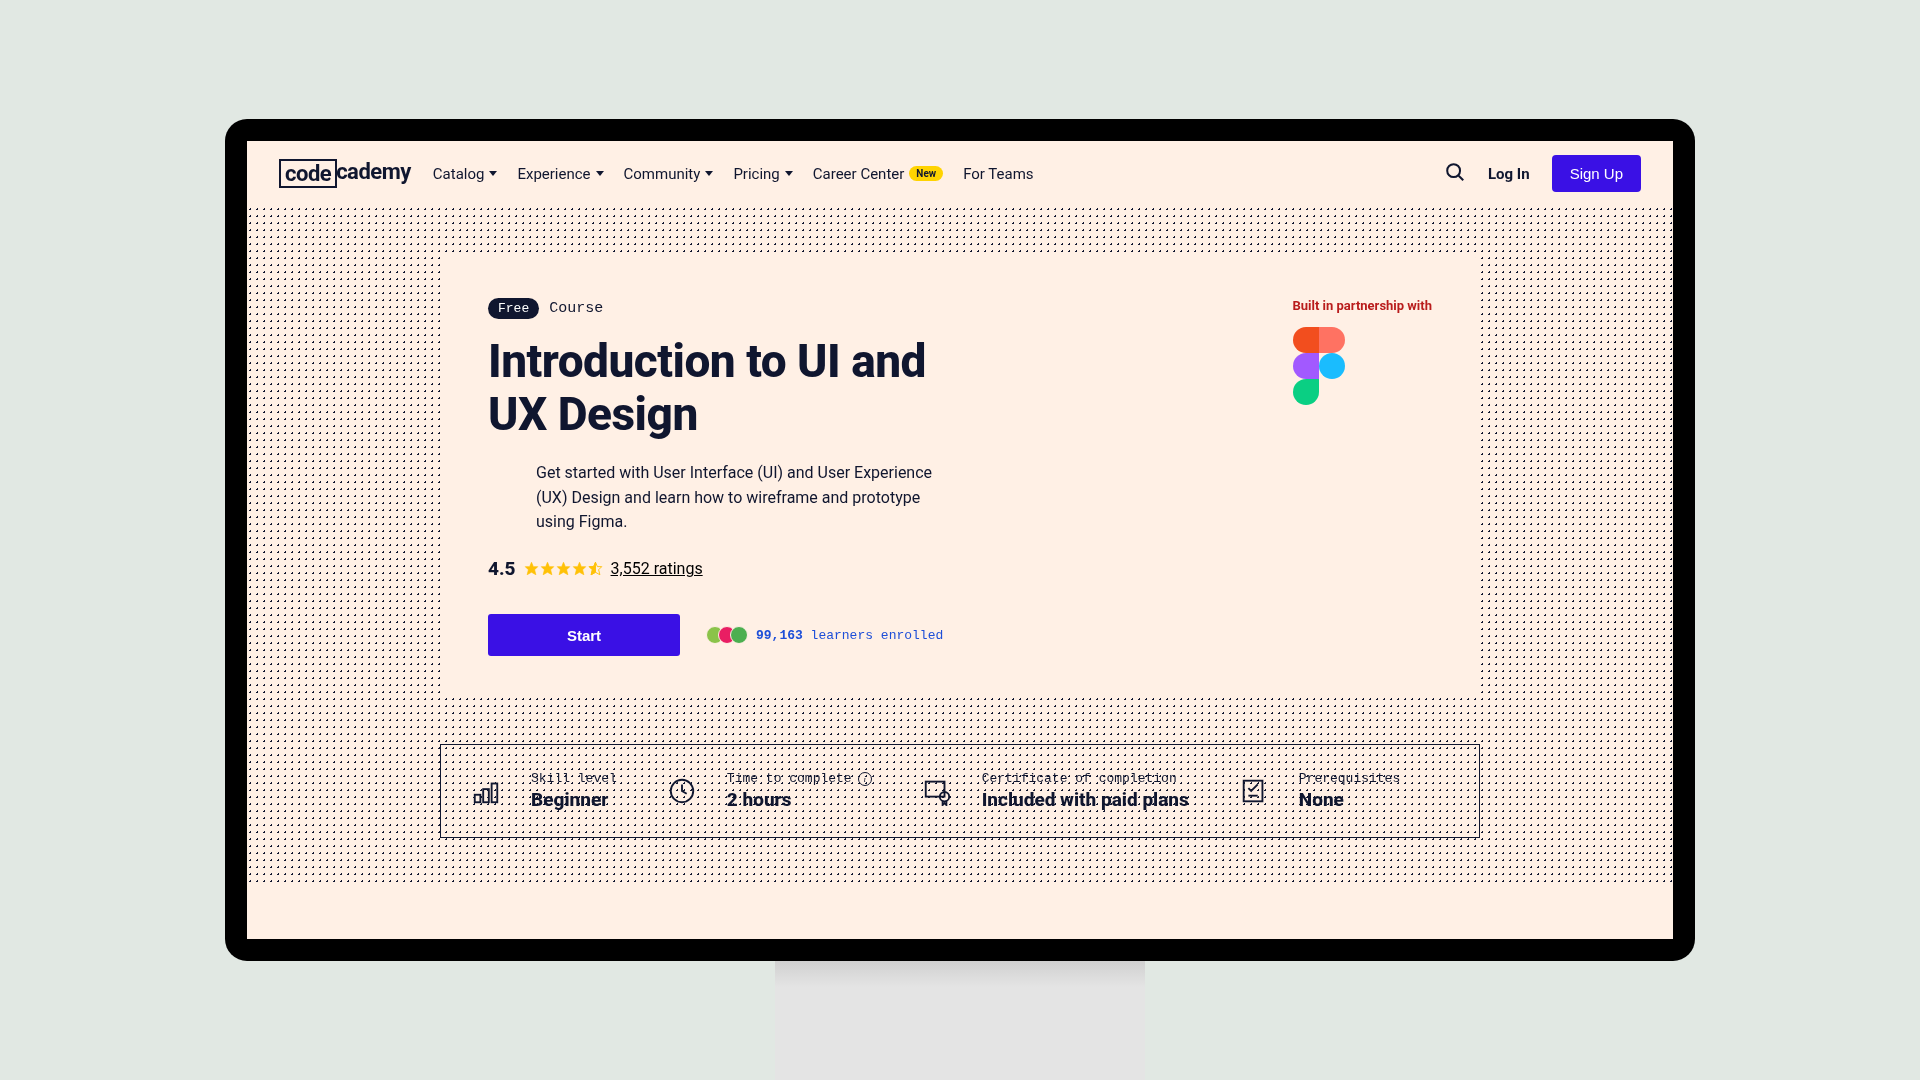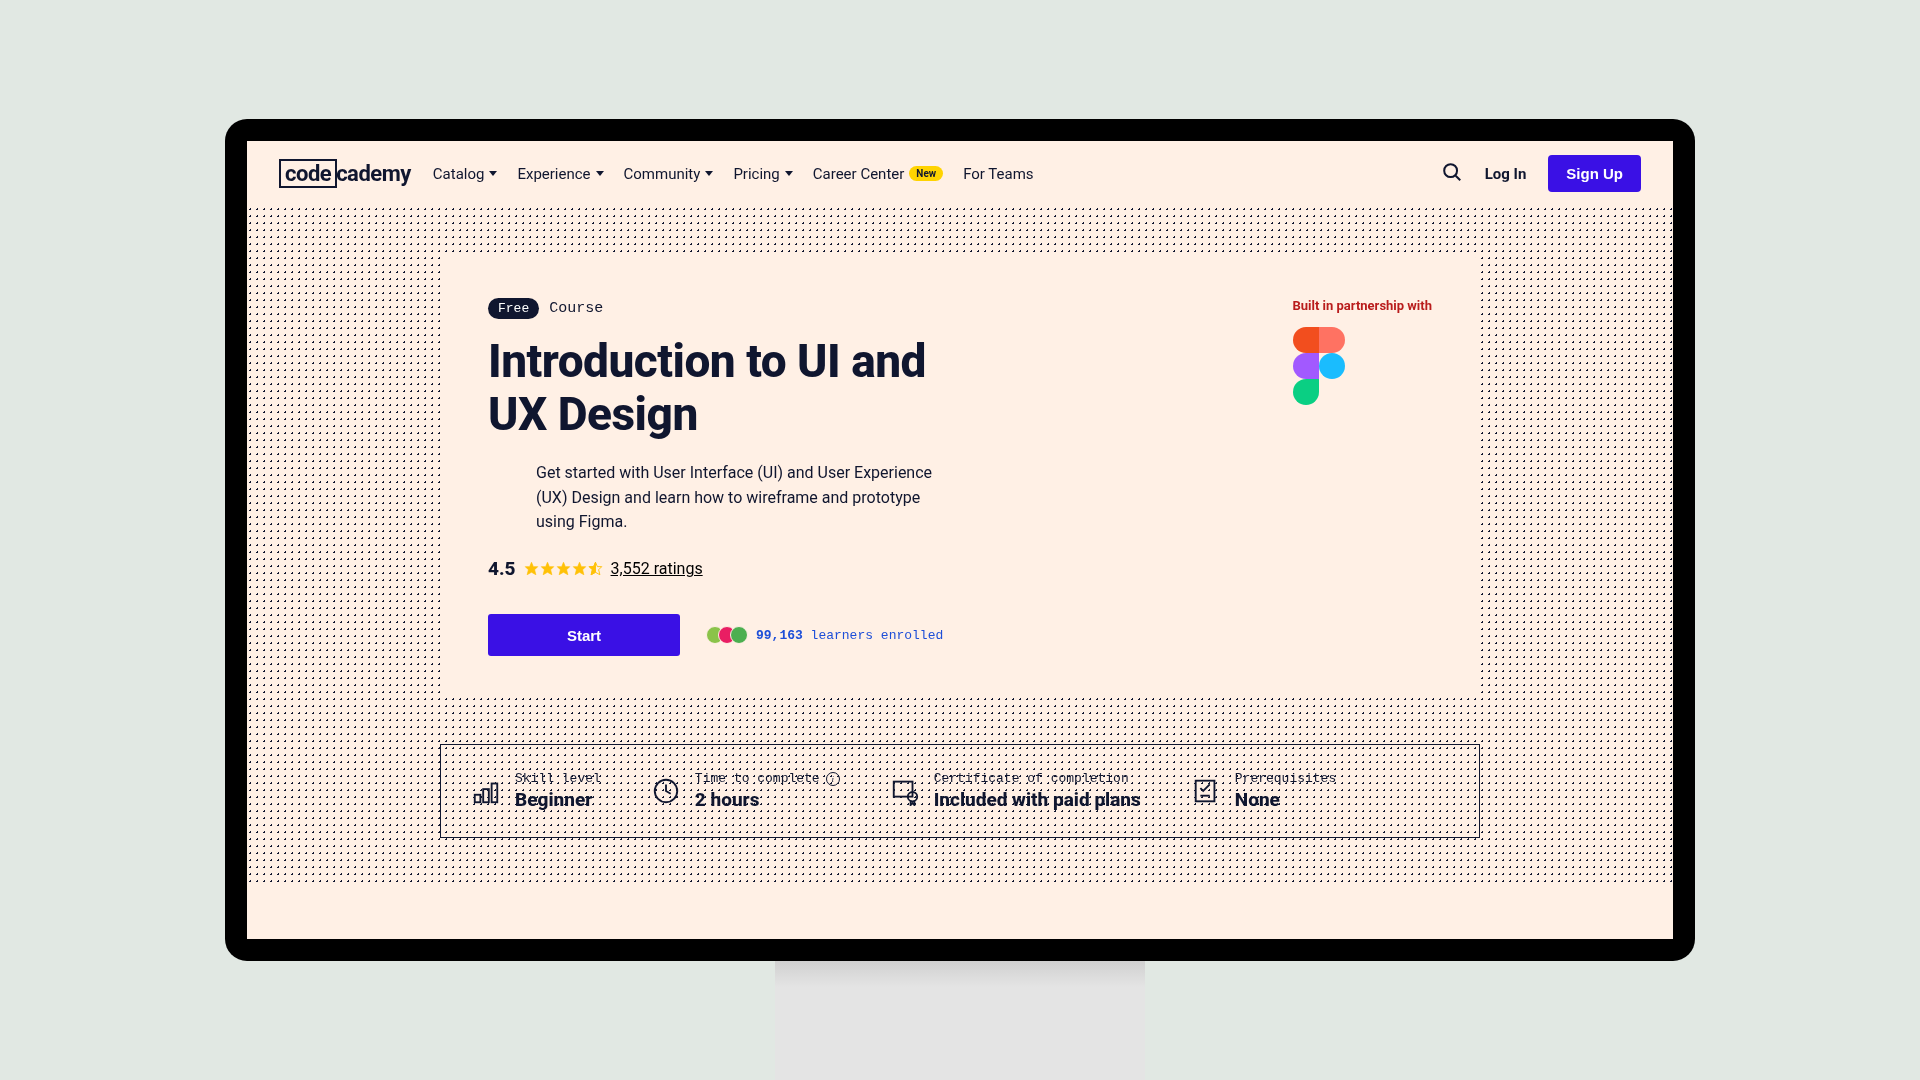--- a/index.html
+++ b/index.html
@@ -39,21 +39,21 @@
 .navbar {
   height: 65px;
   background: #fff0e5;
   display: flex;
   align-items: center;
   padding: 0 32px;
   gap: 22px;
 }
 .logo {
   display: flex;
-  align-items: center;
+  align-items: flex-start;
   font-weight: 700;
   font-size: 22px;
   color: #10162f;
   letter-spacing: -0.5px;
 }
 .logo-box {
   border: 2.5px solid #10162f;
   padding: 0 4px;
   margin-right: -1px;
 }
@@ -86,21 +86,21 @@
   display: flex;
   align-items: center;
   gap: 22px;
 }
 .search-icon svg { width: 22px; height: 22px; stroke: #10162f; }
 .login { font-size: 15px; font-weight: 700; color: #10162f; cursor: pointer; }
 .signup {
   background: #3a10e5;
   color: #fff;
   font-size: 15px;
-  font-weight: 700;
+  font-weight: 400;
   padding: 10px 18px;
   border-radius: 4px;
   cursor: pointer;
   border: none;
 }
 .hero-wrap {
   background-image: radial-gradient(#10162f 1px, transparent 1px);
   background-size: 7px 7px;
   background-color: #fff0e5;
   padding: 50px 0 48px;
@@ -219,21 +219,21 @@
   background: repeating-linear-gradient(
     -45deg,
     rgba(16,22,47,0) 0px,
     rgba(16,22,47,0) 6px,
     rgba(16,22,47,0) 6px,
     rgba(16,22,47,0) 7px
   );
 }
 .info-item { display: flex; align-items: center; gap: 14px; }
 .info-icon { width: 30px; height: 30px; flex-shrink: 0; }
-.info-text { display: flex; flex-direction: column; gap: 2px; }
+.info-text { display: flex; flex-direction: column; gap: 2px; margin-left: 16px; }
 .info-label {
   font-family: "Courier New", monospace;
   font-size: 13px;
   color: #10162f;
   display: flex;
   align-items: center;
   gap: 6px;
 }
 .info-value { font-size: 19px; font-weight: 800; color: #10162f; }
 .info-circle {

